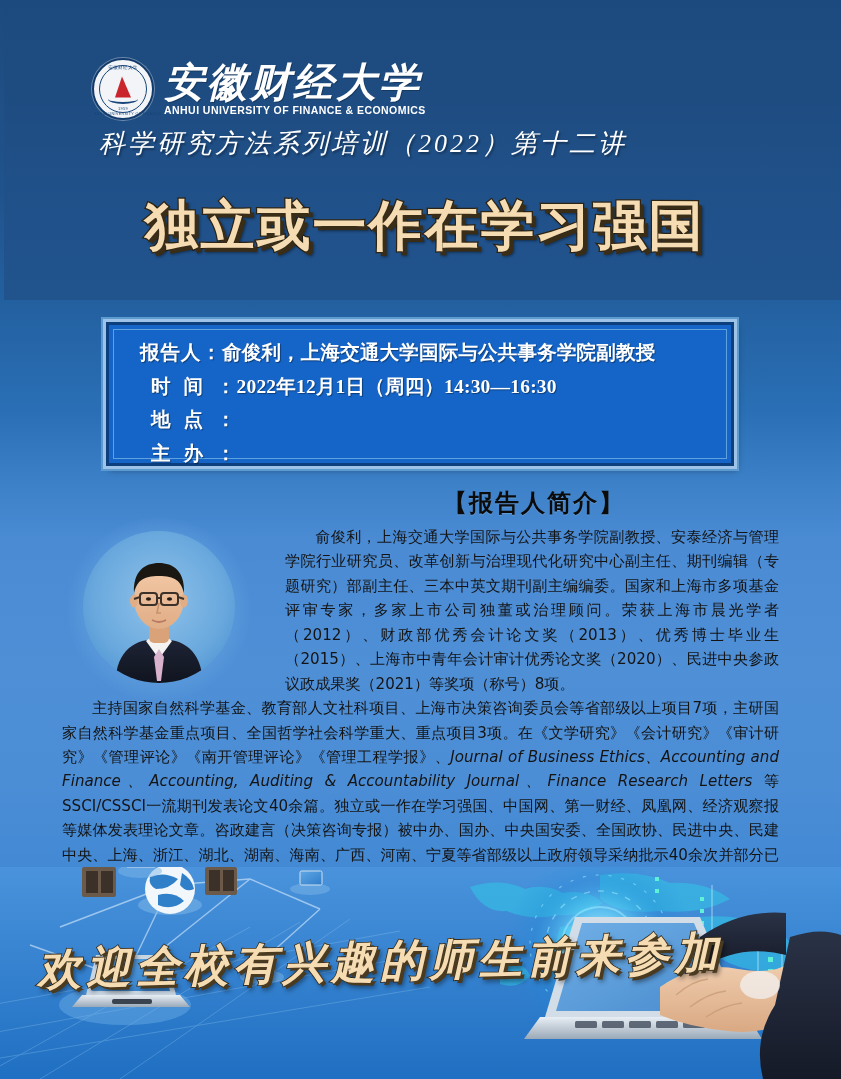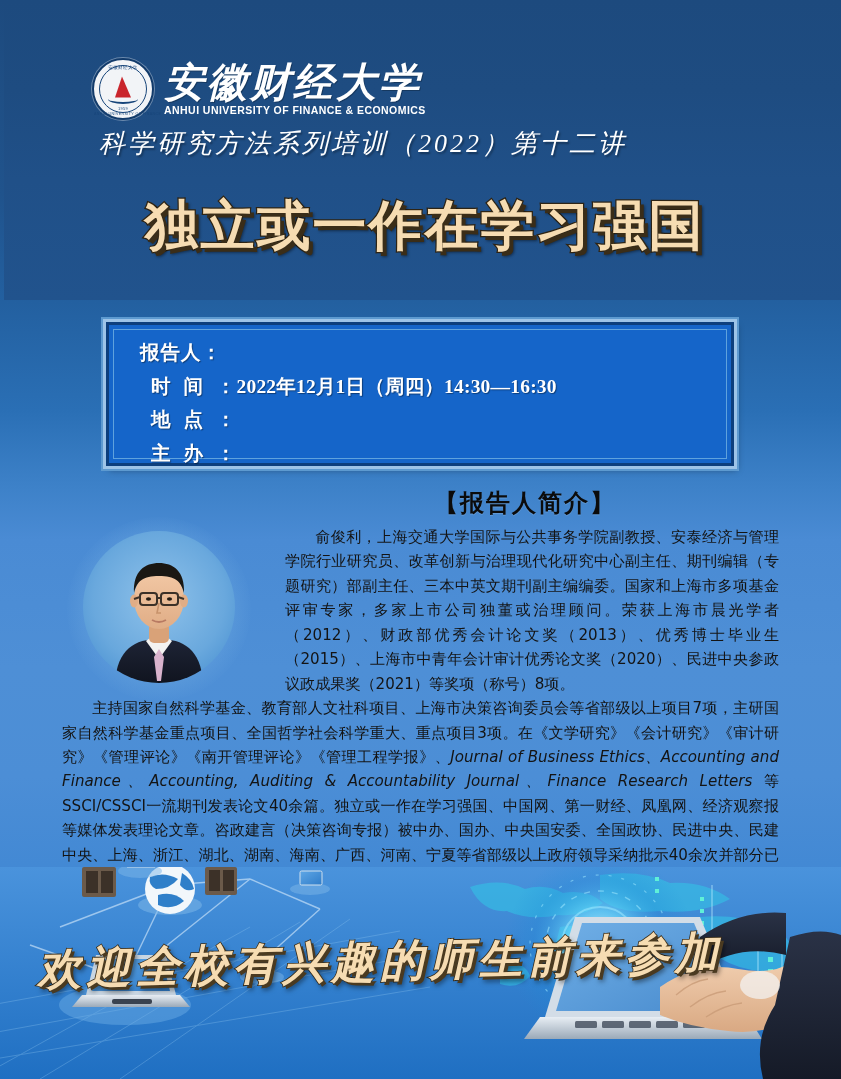--- a/index.html
+++ b/index.html
@@ -136,21 +136,21 @@
   }
   .info-label{
     flex:0 0 auto;letter-spacing:1px;
   }
   .info-label.spaced{letter-spacing:13px;margin-left:11px;}
   .info-colon{margin:0 1px 0 0;}
   .info-value{flex:0 0 auto;letter-spacing:.2px;}
 
   
   .bio-heading{
-    position:absolute;left:295px;top:487px;width:460px;text-align:center;
+    position:absolute;left:304px;top:487px;width:460px;text-align:center;
     font-family:"Liberation Serif","DejaVu Serif",serif;
     font-size:24px;font-weight:700;color:#0b0b0b;
     letter-spacing:2px;
     text-shadow:0 1px 0 rgba(255,255,255,.15);
   }
 
   .portrait{
     position:absolute;left:83px;top:531px;width:152px;height:152px;
     border-radius:50%;
     overflow:hidden;
@@ -224,20 +224,21 @@
     <div class="series-title">科学研究方法系列培训（2022）第十二讲</div>
     <div class="main-title">独立或一作在学习强国</div>
   </div>
 
   <div class="info-box">
     <div class="info-inner">
 
       <div class="info-line">
         <span class="info-label">报告人</span>
         <span class="info-colon">：</span>
+        <span class="info-value">俞俊利，上海交通大学国际与公共事务学院副教授</span>
       </div>
 
       <div class="info-line">
         <span class="info-label spaced">时间</span>
         <span class="info-colon">：</span>
         <span class="info-value">2022年12月1日（周四）14:30—16:30</span>
       </div>
 
       <div class="info-line">
         <span class="info-label spaced">地点</span>

